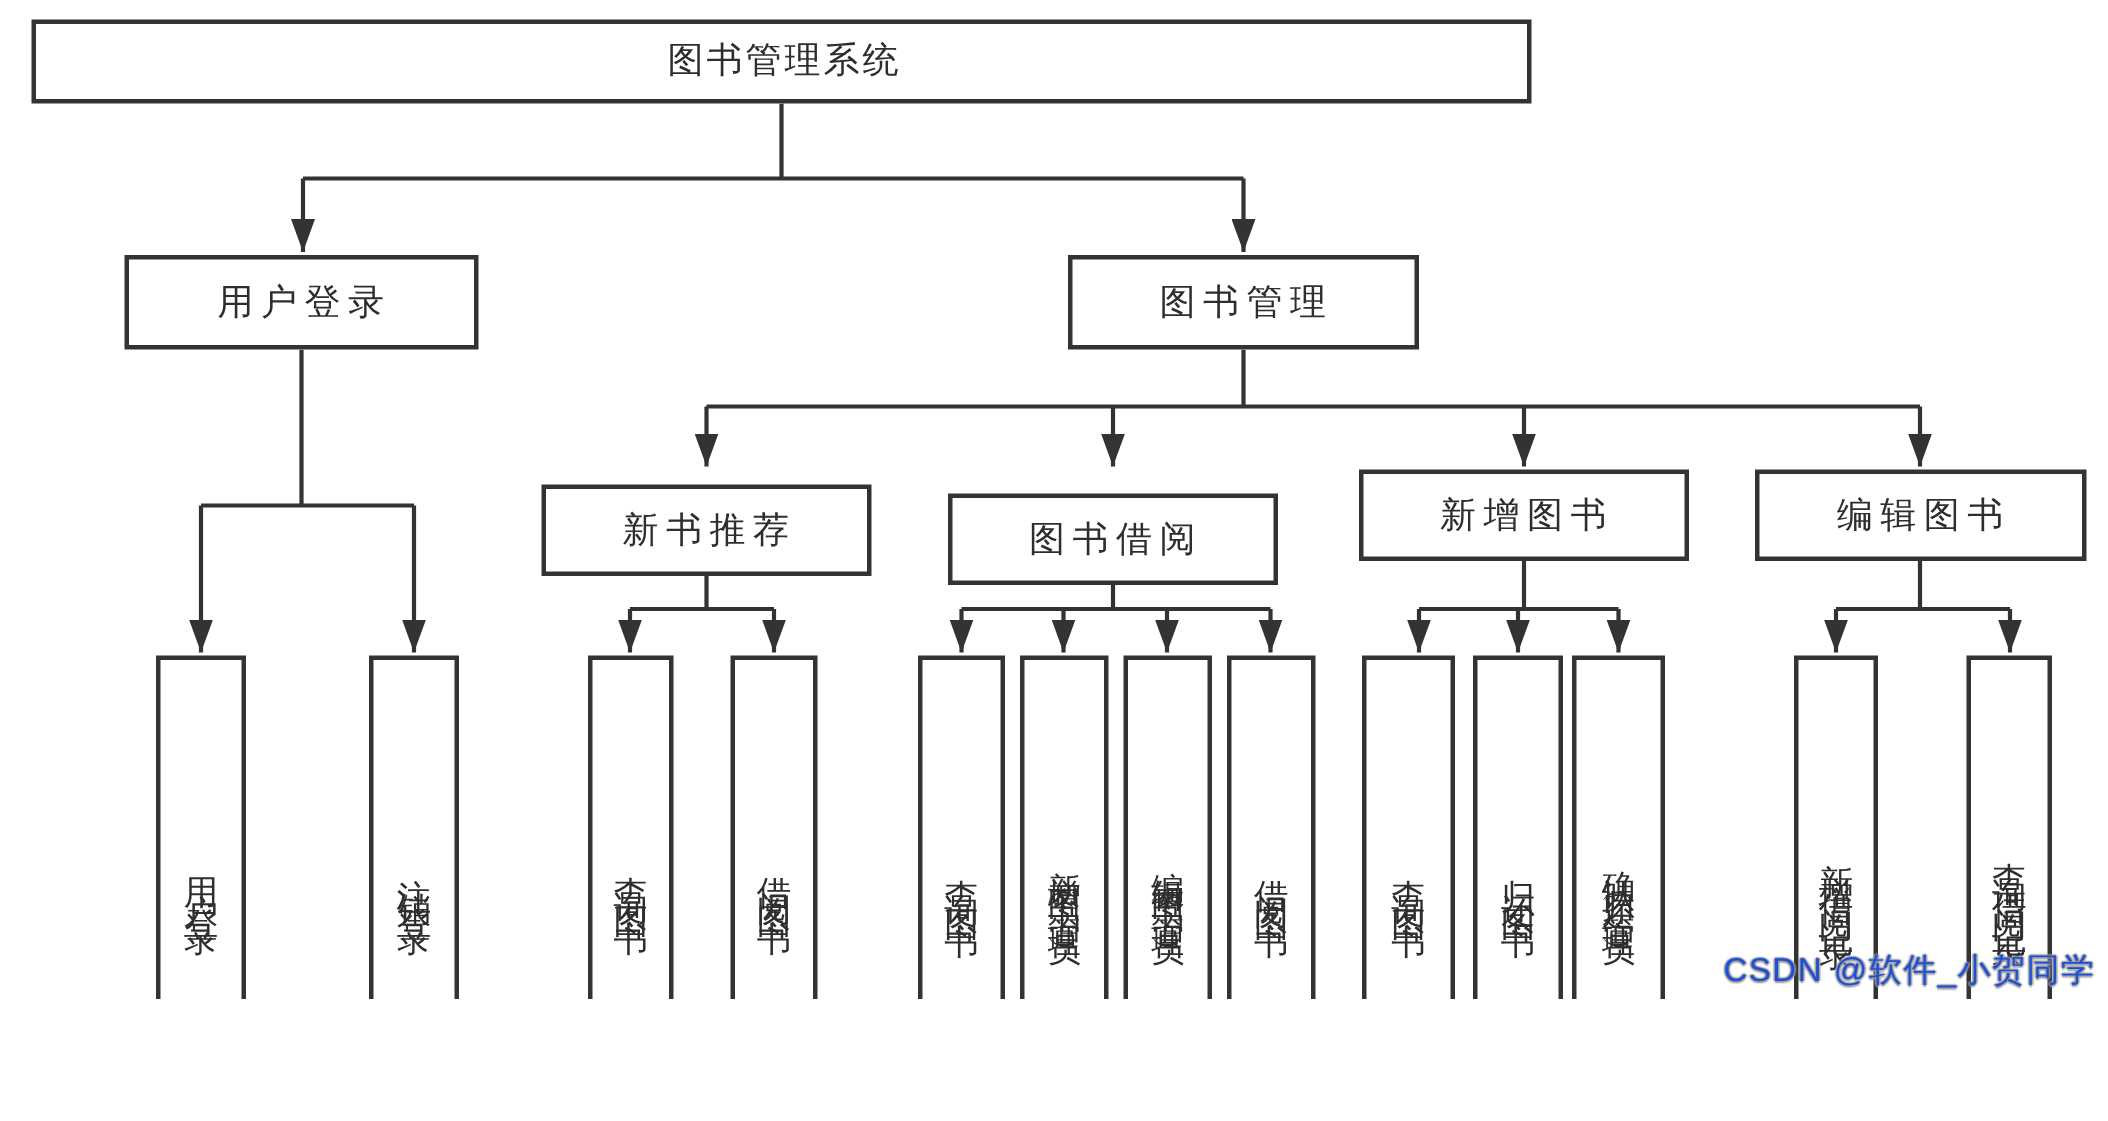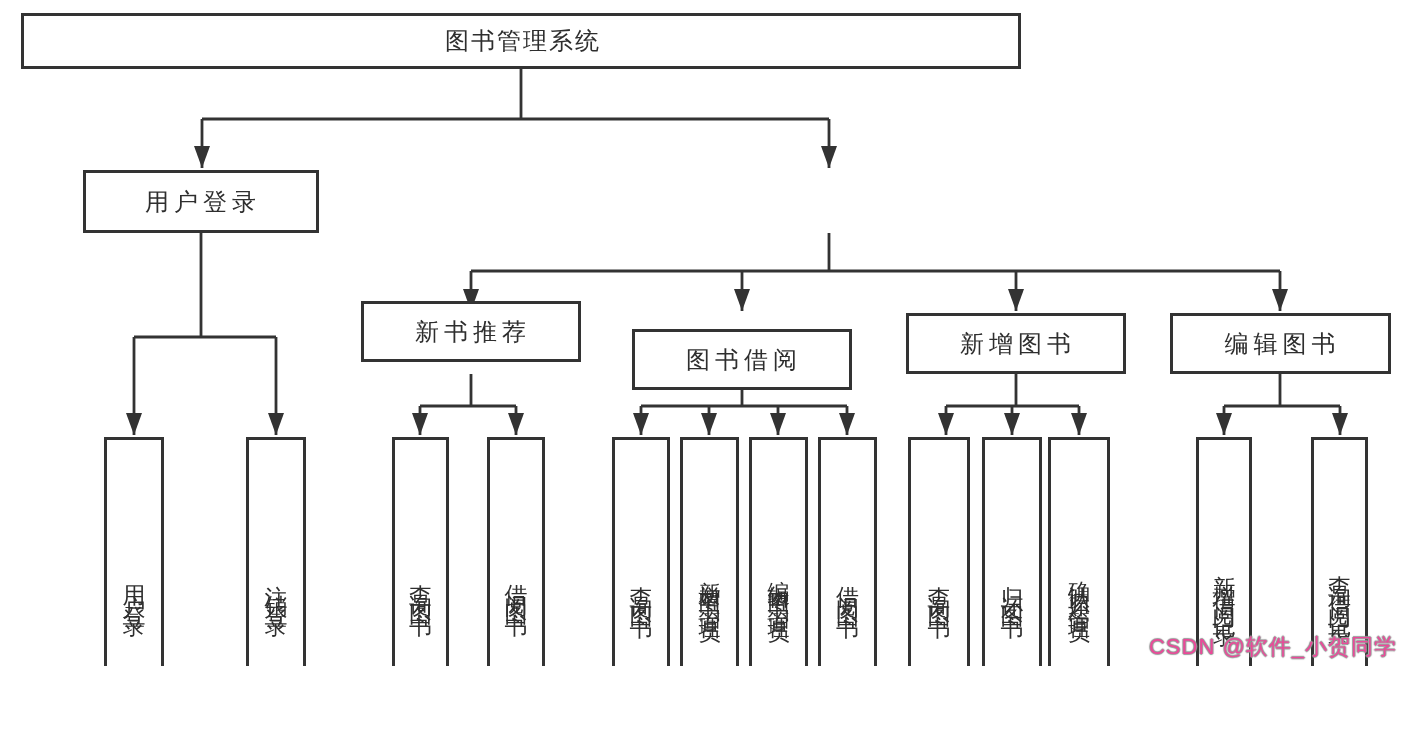--- a/index.html
+++ b/index.html
@@ -27,21 +27,21 @@
   .vbox span{
     writing-mode:vertical-rl;
     text-orientation:mixed;
     font-size:23px;letter-spacing:10px;line-height:1;
   }
   .vbox.tight span{font-size:22px;letter-spacing:6px;}
   #watermark{
     position:absolute;z-index:3;
     right:8px;bottom:4px;
     font-size:22px;letter-spacing:1px;
-    color:#ec4899;
+    color:#1d4ed8;
     text-shadow:1px 0 1px #9a9a9a,-1px 0 1px #9a9a9a,0 1px 1px #9a9a9a,0 -1px 1px #9a9a9a;
     white-space:nowrap;
     margin-top:48px;
   }
 </style>
 </head>
 <body>
 
 <div id="stage">
 
@@ -88,22 +88,25 @@
     </g>
   </svg>
 
   <div class="node hbox title" style="left:21px;top:13px;width:1000px;height:56px">
     <span>图书管理系统</span>
   </div>
 
   <div class="node hbox" style="left:83px;top:170px;width:236px;height:63px">
     <span>用户登录</span>
   </div>
+  <div class="node hbox" style="left:712px;top:170px;width:234px;height:63px">
+    <span>图书管理</span>
+  </div>
 
-  <div class="node hbox" style="left:361px;top:301px;width:220px;height:61px">
+  <div class="node hbox" style="left:361px;top:323px;width:220px;height:61px">
     <span>新书推荐</span>
   </div>
   <div class="node hbox" style="left:632px;top:329px;width:220px;height:61px">
     <span>图书借阅</span>
   </div>
   <div class="node hbox" style="left:906px;top:313px;width:220px;height:61px">
     <span>新增图书</span>
   </div>
   <div class="node hbox" style="left:1170px;top:313px;width:221px;height:61px">
     <span>编辑图书</span>

